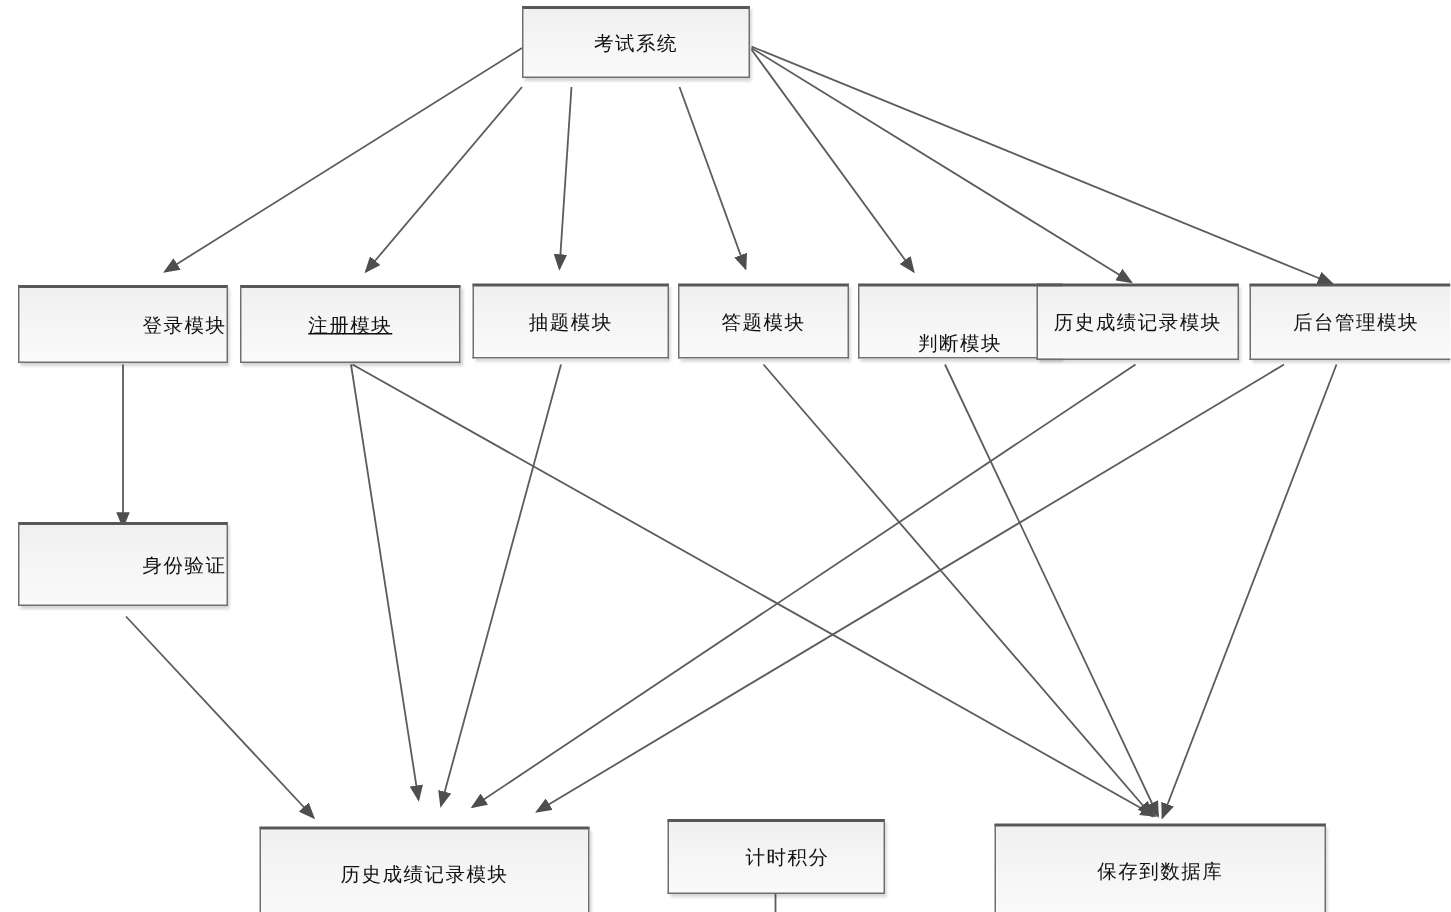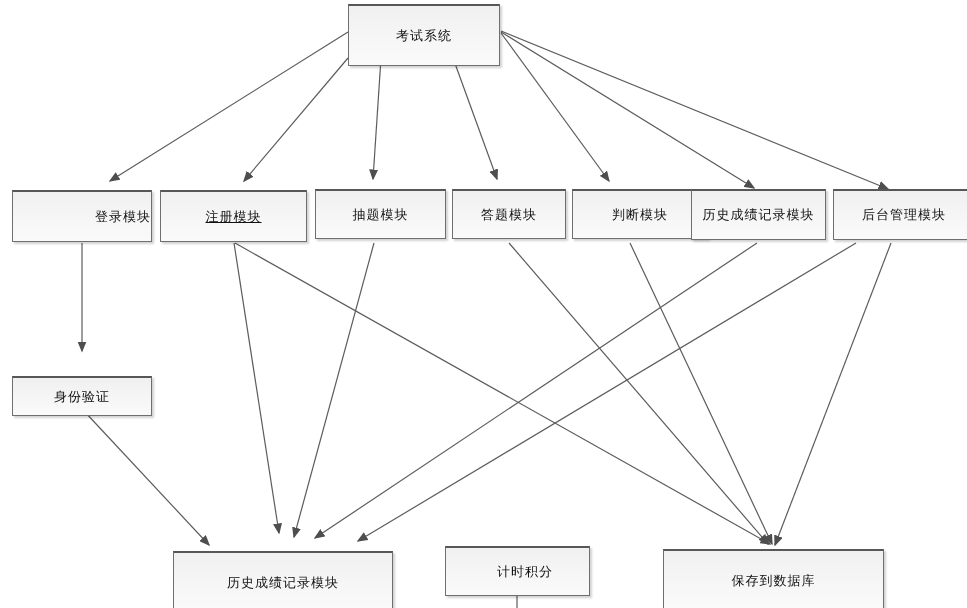--- a/index.html
+++ b/index.html
@@ -52,45 +52,45 @@
         <line x1="374" y1="243" x2="294" y2="537" stroke="#5c5c5c" stroke-width="1.2" marker-end="url(#arrow)"></line>
         <line x1="509" y1="243" x2="768" y2="544" stroke="#5c5c5c" stroke-width="1.2" marker-end="url(#arrow)"></line>
         <line x1="630" y1="243" x2="772" y2="544" stroke="#5c5c5c" stroke-width="1.2" marker-end="url(#arrow)"></line>
         <line x1="757" y1="243" x2="315" y2="538" stroke="#5c5c5c" stroke-width="1.2" marker-end="url(#arrow)"></line>
         <line x1="856" y1="243" x2="358" y2="541" stroke="#5c5c5c" stroke-width="1.2" marker-end="url(#arrow)"></line>
         <line x1="891" y1="243" x2="775" y2="545" stroke="#5c5c5c" stroke-width="1.2" marker-end="url(#arrow)"></line>
         <line x1="517" y1="596" x2="517" y2="608" stroke="#5c5c5c" stroke-width="1.2"></line>
       </g>
   </svg>
   <div id="nodes">
-      <div class="node" style="left: 348px; top: 4px; width: 152px; height: 62px;">
+      <div class="node" style="left: 348px; top: 4px; width: 152px; height: 48px;">
         <span class="lbl">考试系统</span>
       </div>
       <div class="node" style="left: 12px; top: 190px; width: 140px; height: 52px; justify-content: flex-end;">
         <span class="lbl">登录模块</span>
       </div>
       <div class="node" style="left: 160px; top: 190px; width: 147px; height: 52px; text-decoration: underline;">
         <span class="lbl">注册模块</span>
       </div>
       <div class="node" style="left: 315px; top: 189px; width: 131px; height: 50px;">
         <span class="lbl">抽题模块</span>
       </div>
       <div class="node" style="left: 452px; top: 189px; width: 114px; height: 50px;">
         <span class="lbl">答题模块</span>
       </div>
-      <div class="node" style="left: 572px; top: 189px; width: 136px; height: 50px;">
+      <div class="node" style="left: 572px; top: 189px; width: 136px; height: 50px; align-items: flex-end;">
         <span class="lbl">判断模块</span>
       </div>
       <div class="node" style="left: 691px; top: 189px; width: 135px; height: 51px;">
         <span class="lbl">历史成绩记录模块</span>
       </div>
       <div class="node" style="left: 833px; top: 189px; width: 142px; height: 51px;">
         <span class="lbl">后台管理模块</span>
       </div>
-      <div class="node" style="left: 12px; top: 376px; width: 140px; height: 40px;">
+      <div class="node" style="left: 12px; top: 348px; width: 140px; height: 56px; justify-content: flex-end;">
         <span class="lbl">身份验证</span>
       </div>
       <div class="node" style="left: 173px; top: 551px; width: 220px; height: 62px;">
         <span class="lbl">历史成绩记录模块</span>
       </div>
       <div class="node" style="left: 445px; top: 546px; width: 145px; height: 50px; padding-left: 15px;">
         <span class="lbl">计时积分</span>
       </div>
       <div class="node" style="left: 663px; top: 549px; width: 221px; height: 62px;">
         <span class="lbl">保存到数据库</span>

